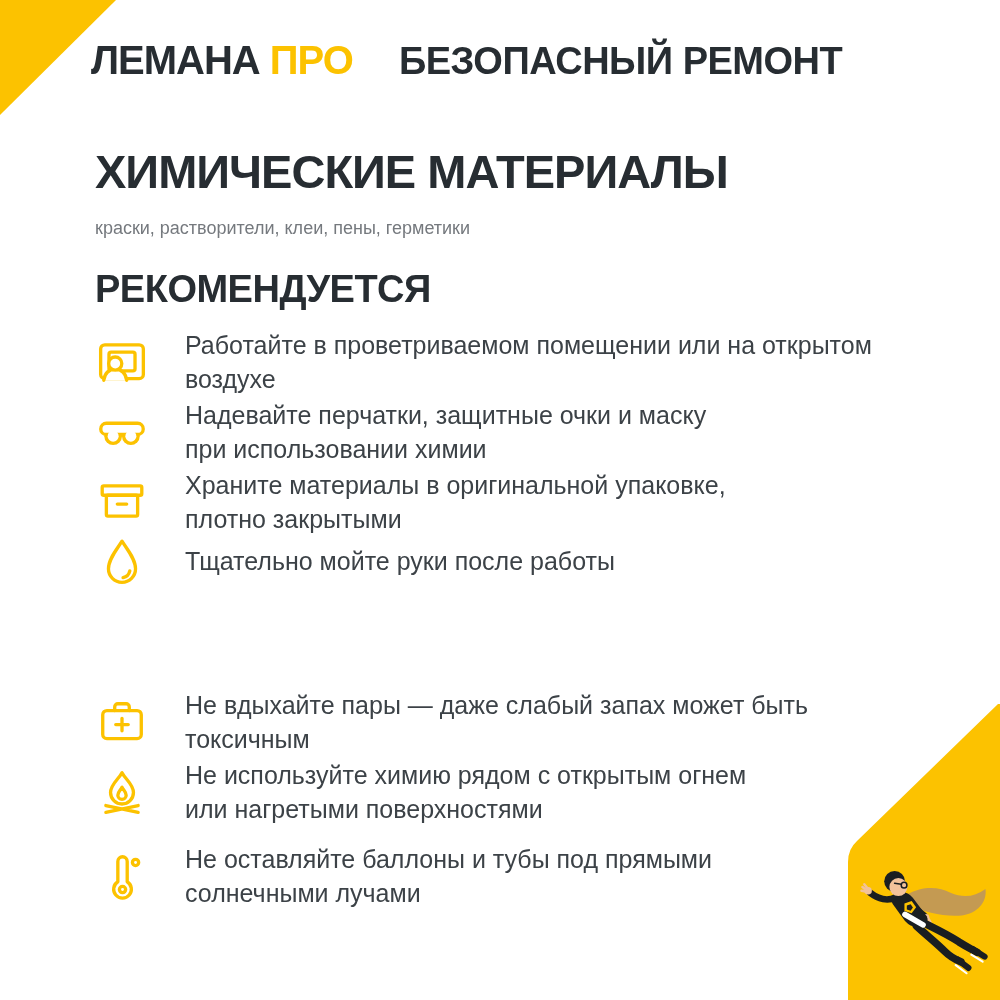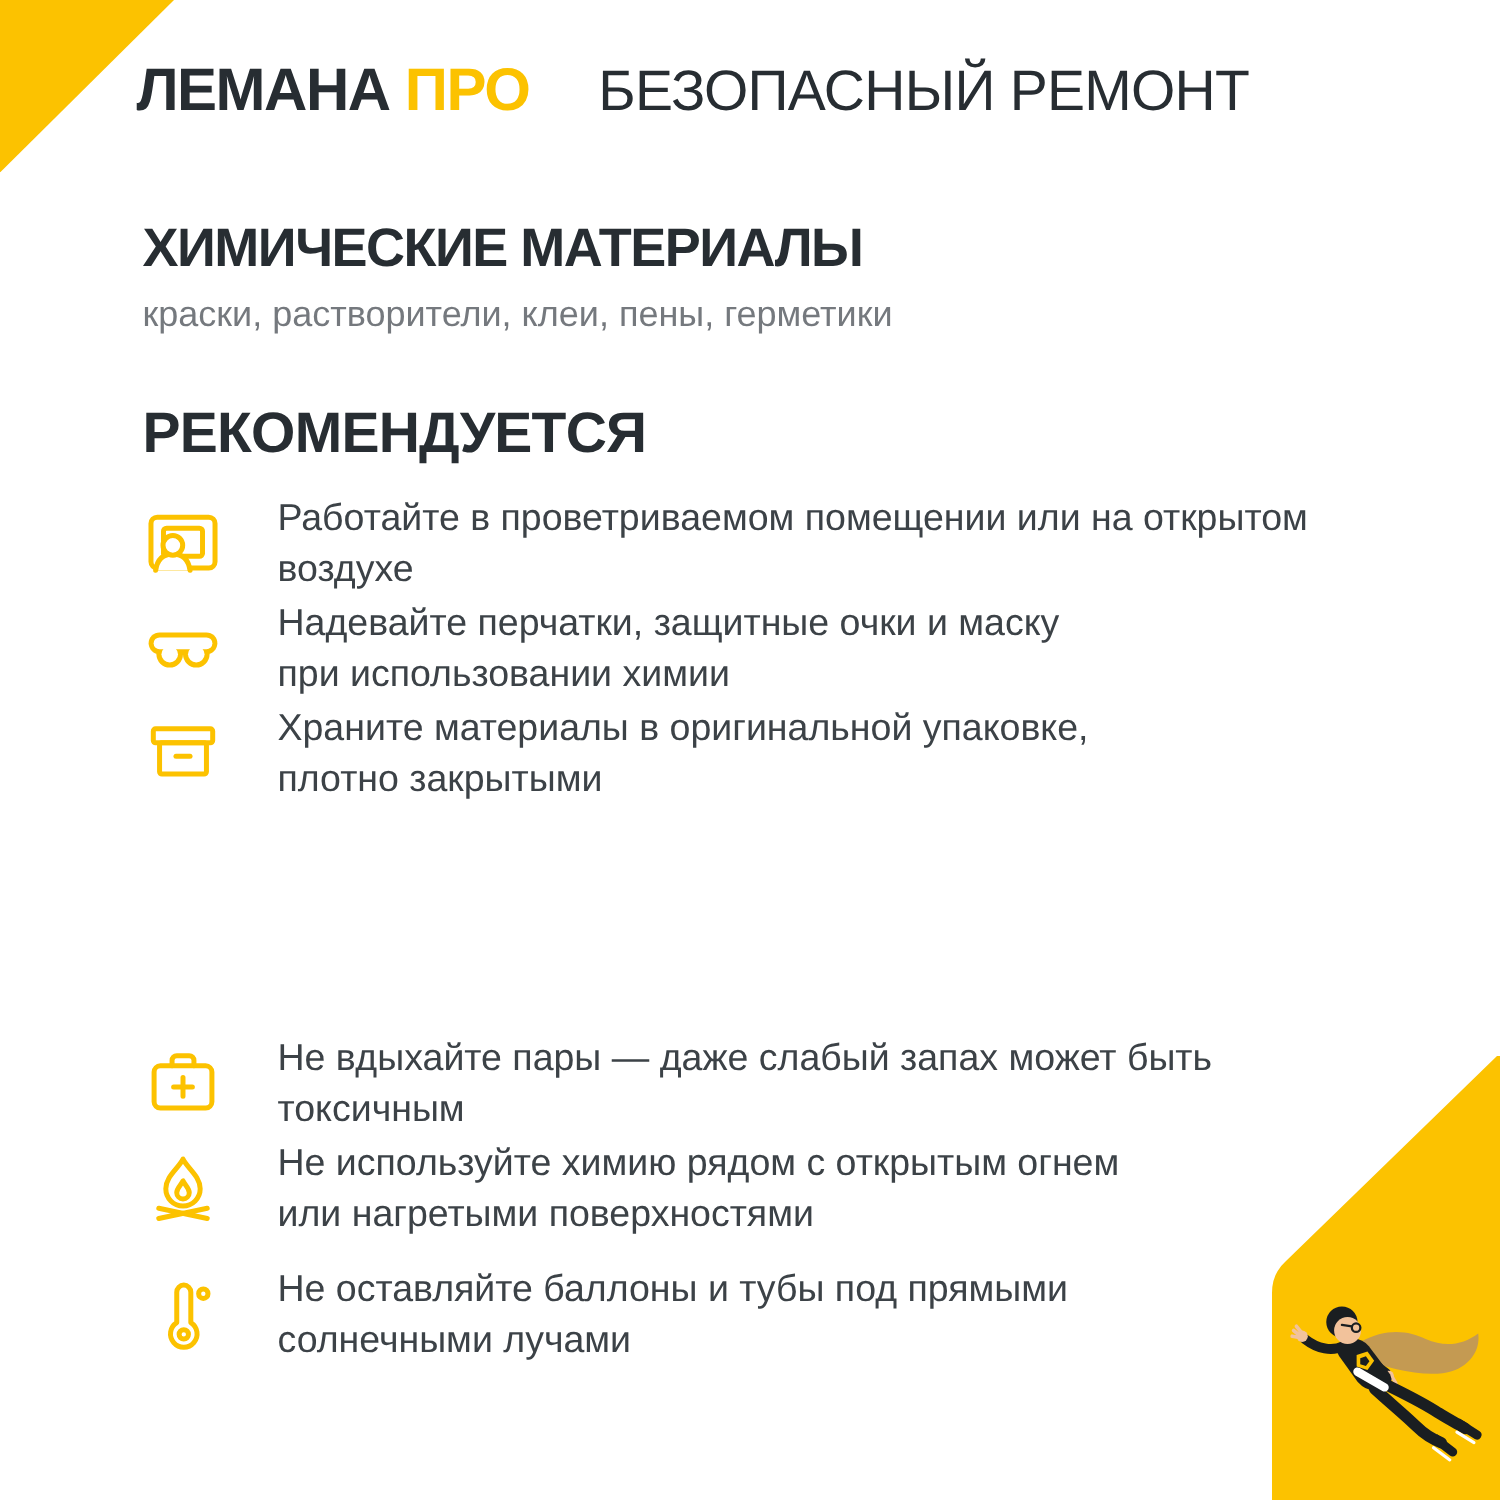--- a/index.html
+++ b/index.html
@@ -8,24 +8,24 @@
   html,body{margin:0;padding:0;}
   body{width:1000px;height:1000px;background:#fff;font-family:"Liberation Sans",sans-serif;position:relative;overflow:hidden;}
   .page{position:absolute;inset:0;}
 
   .tri-tl{position:absolute;top:0;left:0;width:116px;height:115px;background:var(--yellow);
           clip-path:polygon(0 0,100% 0,0 100%);}
 
   .header{position:absolute;top:38px;left:91px;display:flex;align-items:baseline;gap:46px;white-space:nowrap;}
   .logo{font-size:40px;font-weight:900;letter-spacing:-1px;color:var(--dark);}
   .logo .accent{color:var(--yellow);}
-  .header-title{font-size:38px;font-weight:400;letter-spacing:-0.5px;color:var(--dark);}
+  .header-title{font-size:38px;font-weight:700;letter-spacing:-0.5px;color:var(--dark);}
 
-  .h1{position:absolute;top:144px;left:95px;font-size:36px;font-weight:800;letter-spacing:-1px;color:var(--dark);}
-  .subtitle{position:absolute;top:196px;left:95px;font-size:24px;color:var(--muted);text-align:center;}
+  .h1{position:absolute;top:144px;left:95px;font-size:47px;font-weight:800;letter-spacing:-1px;color:var(--dark);}
+  .subtitle{position:absolute;top:218px;left:95px;font-size:18px;color:var(--muted);text-align:center;}
 
   .sec-h{position:absolute;left:95px;font-size:38px;font-weight:800;letter-spacing:-0.5px;color:var(--dark);}
   .sec-h.s1{top:268px;} .sec-h.s2{top:620px;}
 
   .row{position:absolute;left:97px;display:flex;align-items:center;gap:38px;}
   .row .ic{width:50px;height:50px;flex:0 0 50px;}
   .row .tx{font-size:25px;line-height:34px;color:var(--text);white-space:pre-line;}
   .r1{top:328px;} .r2{top:398px;} .r3{top:468px;} .r4{top:536px;}
   .r5{top:688px;} .r6{top:758px;} .r7{top:842px;}
 
@@ -91,20 +91,29 @@
       <svg viewBox="0 0 48 48">
         <rect class="st" x="5" y="8.5" width="38" height="9" rx="1.5"></rect>
         <rect class="st" x="9" y="17.5" width="30" height="20" rx="1.5"></rect>
         <path class="st" d="M19.5,26 H28.5"></path>
       </svg>
     </span>
     <div class="tx">Храните материалы в оригинальной упаковке,
 плотно закрытыми</div>
   </div>
 
+  <div class="row r4">
+    <span class="ic">
+      <svg viewBox="0 0 48 48">
+        <path class="st" d="M24,5 C19,13 11,22 11,31.5 A13,13 0 0 0 37,31.5 C37,22 29,13 24,5 Z"></path>
+        <path class="st" d="M31.5,33.5 A8.5,8.5 0 0 1 25,40"></path>
+      </svg>
+    </span>
+    <div class="tx">Тщательно мойте руки после работы</div>
+  </div>
 
 
   <div class="row r6">
     <span class="ic">
       <svg viewBox="0 0 48 48">
         <path class="st" d="M24,5.5 C21,11.5 13,16.5 13,24.5 A11,11 0 0 0 35,24.5 C35,16.5 27,11.5 24,5.5 Z"></path>
         <path class="st" d="M24,19.5 C22.5,22.5 20,24 20,27 A4,4 0 0 0 28,27 C28,24 25.5,22.5 24,19.5 Z"></path>
         <path class="st" d="M8.5,43.5 L39.5,37 M8.5,37 L39.5,43.5"></path>
       </svg>
     </span>

